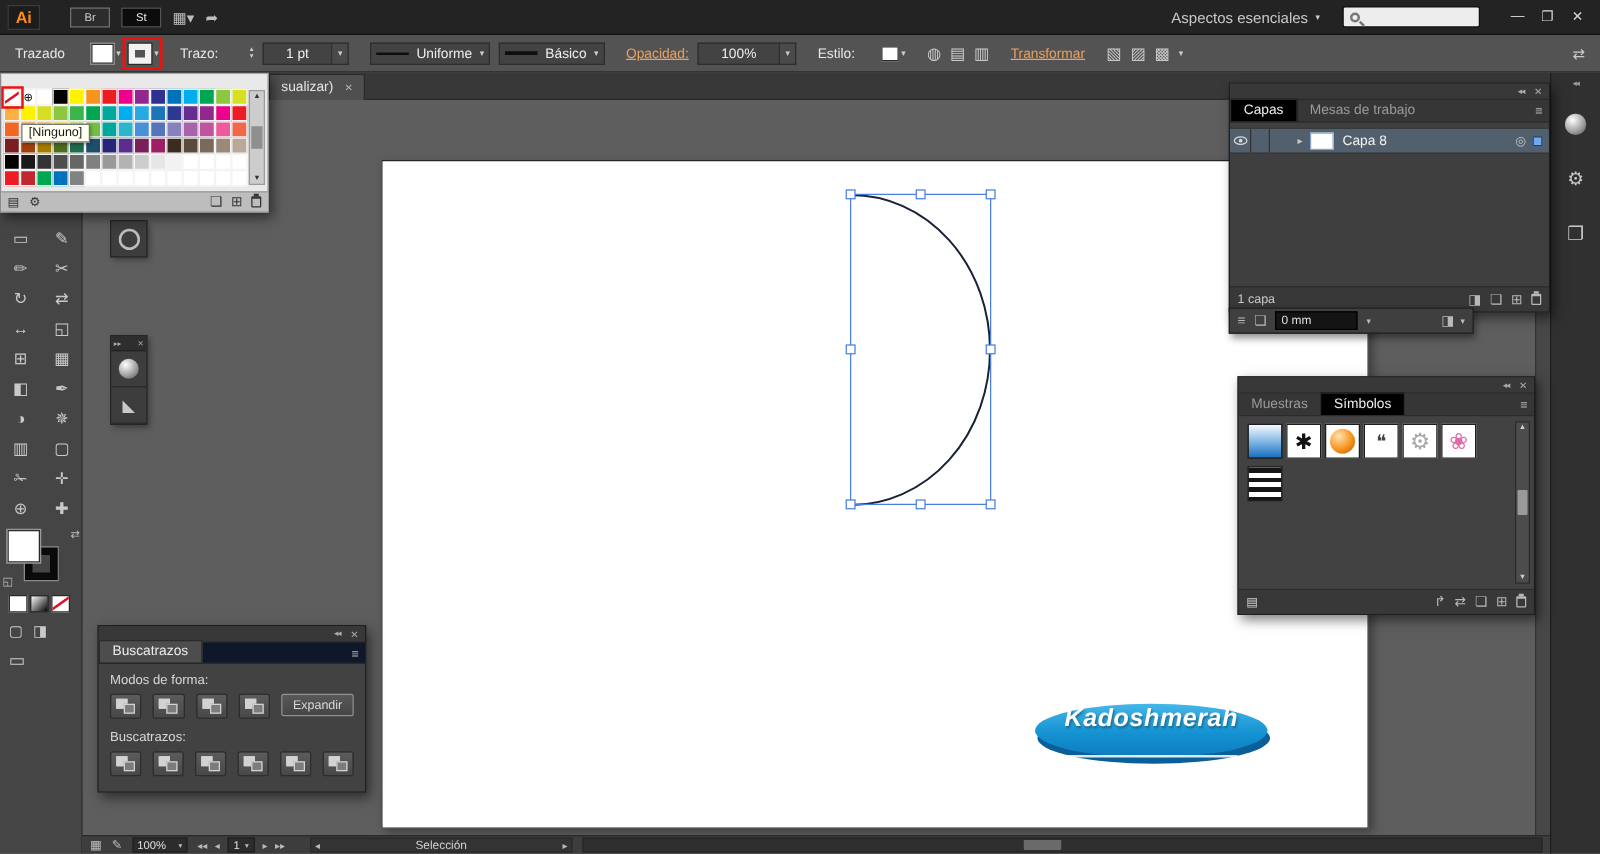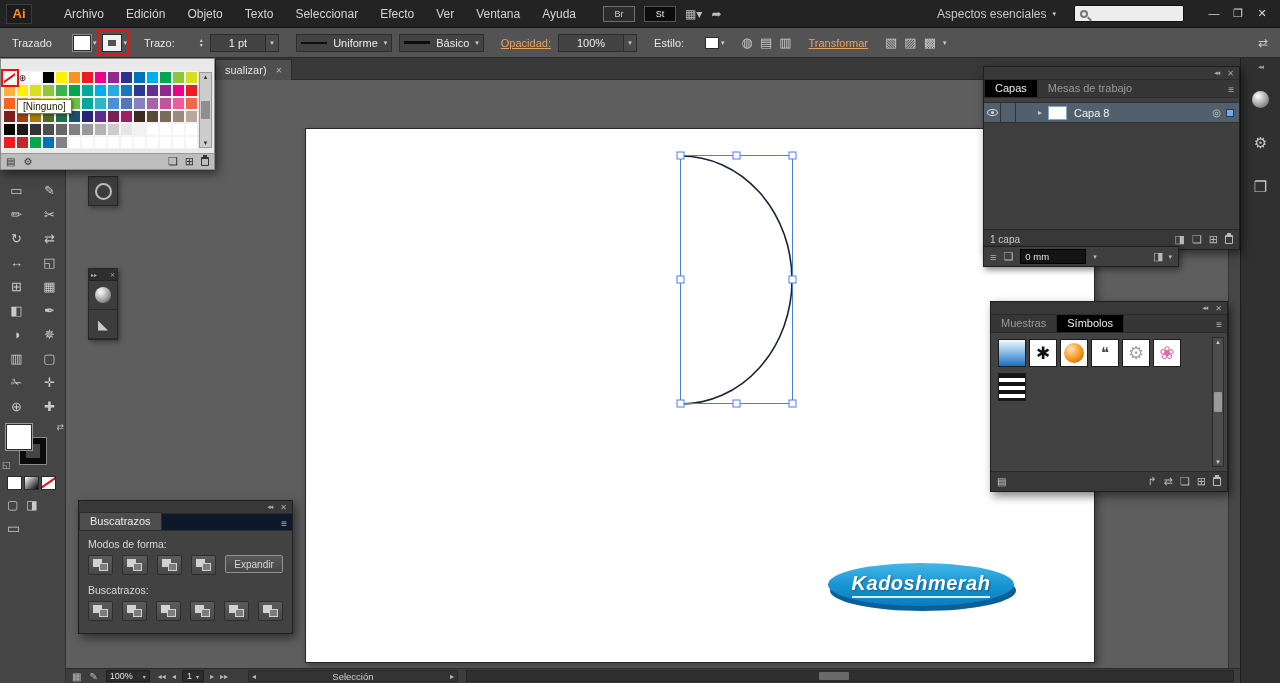--- a/index.html
+++ b/index.html
@@ -2,21 +2,21 @@
 <html><head>
 <meta charset="utf-8">
 <style>
 *{margin:0;padding:0;box-sizing:border-box}
 html,body{width:1280px;height:683px;overflow:hidden}
 body{font-family:"Liberation Sans",sans-serif;background:#5e5e5e}
 #app{position:relative;width:1280px;height:683px;overflow:hidden;background:#5e5e5e;font-size:11px;color:#ddd}
 
 
 #menubar{position:absolute;left:0;top:0;width:1280px;height:28px;background:#232323;border-bottom:1px solid #101010;display:flex;align-items:center;z-index:10}
-.ai-logo{width:26px;height:20px;margin:0 21px 0 6px;background:#1c1c1c;border:1px solid #3a3a3a;color:#ff8c1a;font-weight:bold;font-size:13px;display:flex;align-items:center;justify-content:center}
+.ai-logo{width:26px;height:20px;margin:0 8px 0 6px;background:#1c1c1c;border:1px solid #3a3a3a;color:#ff8c1a;font-weight:bold;font-size:13px;display:flex;align-items:center;justify-content:center}
 .mitem{padding:0 11px;font-size:12px;color:#d4d4d4;line-height:28px;cursor:default}
 .midicons{display:flex;align-items:center;gap:9px;margin-left:16px}
 .badge{width:32px;height:16px;border:1px solid #6f6f6f;font-size:9px;color:#ccc;display:flex;align-items:center;justify-content:center;background:#2c2c2c}
 .badge.filled{background:#0c0c0c;border-color:#555;color:#eee}
 .mico{color:#bdbdbd;font-size:12px}
 .mb-right{margin-left:auto;display:flex;align-items:center;gap:18px;padding-right:6px}
 .workspace{display:flex;align-items:center;gap:6px;color:#c9c9c9;font-size:12px}
 .searchbox{width:110px;height:17px;background:#ededed;border:1px solid #101010;border-radius:2px;display:flex;align-items:center}
 .mag{position:relative;width:8px;height:8px;border:2px solid #777;border-radius:50%;margin:0 5px}
 .mag::after{content:"";position:absolute;left:5px;top:6px;width:5px;height:2px;background:#777;transform:rotate(45deg)}
@@ -75,21 +75,21 @@
 .doc-tab{position:absolute;left:149px;top:1px;height:21px;background:#4f4f4f;border:1px solid #2a2a2a;border-bottom:none;display:flex;align-items:center;gap:9px;padding:0 9px;font-size:11px;color:#e4e4e4}
 .tabclose{font-size:8px;color:#b5b5b5}
 #canvas{position:absolute;left:66px;top:80px;width:1174px;height:588px;background:#5e5e5e;z-index:0}
 #artboard{position:absolute;left:305px;top:128px;width:790px;height:535px;background:#ffffff;border:1px solid #262626;box-shadow:3px 3px 7px rgba(0,0,0,.35);z-index:1}
 #selsvg{position:absolute;left:671px;top:148px;z-index:2}
 
 
 #brand{position:absolute;left:828px;top:563px;width:188px;height:48px;z-index:2}
 .ell-shadow{position:absolute;left:2px;top:7px;right:0;bottom:0;background:#0a5f99;border-radius:50%}
 .ell-main{position:absolute;left:0;top:0;right:2px;bottom:5px;background:linear-gradient(180deg,#45b7e8 0%,#1592d2 55%,#0d7cbd 100%);border-radius:50%;display:flex;align-items:center;justify-content:center}
-.ell-main span{color:#fff;font-weight:bold;font-style:italic;font-size:20px;letter-spacing:.5px;text-shadow:1px 1px 2px rgba(0,0,0,.35);border-bottom:2px solid rgba(255,255,255,.85);padding-bottom:1px}
+.ell-main span{color:#fff;font-weight:bold;font-style:italic;font-size:20px;letter-spacing:.5px;text-shadow:1px 1px 2px rgba(0,0,0,.35);border-bottom:2px solid rgba(255,255,255,.85);padding-bottom:17px}
 
 
 .panel{position:absolute;background:#404040;border:1px solid #1f1f1f;box-shadow:3px 4px 9px rgba(0,0,0,.5);z-index:7}
 .p-header{height:13px;background:#383838;border-bottom:1px solid #2b2b2b;display:flex;align-items:center;justify-content:flex-end;gap:8px;padding:0 5px;color:#aaa}
 .p-header .cc{font-size:7px;letter-spacing:-1px}
 .p-header .px{font-size:8px}
 .p-tabs{height:18px;background:#363636;border-bottom:1px solid #2b2b2b;display:flex;align-items:flex-end;position:relative}
 .ptab{padding:2px 10px 3px;font-size:11px;color:#9a9a9a}
 .ptab.active{background:#000000;color:#ececec;border:1px solid #2b2b2b;border-bottom:none}
 .pmenu{position:absolute;right:5px;top:4px;color:#b5b5b5;font-size:10px}
@@ -207,31 +207,20 @@
 
   <div id="brand">
     <div class="ell-shadow"></div>
     <div class="ell-main">
       <span>Kadoshmerah</span>
     </div>
   </div>
 
   <div id="menubar">
     <div class="ai-logo">Ai</div>
-    <div id="menuitems" style="display:flex">
-        <span class="mitem">Archivo</span>
-        <span class="mitem">Edición</span>
-        <span class="mitem">Objeto</span>
-        <span class="mitem">Texto</span>
-        <span class="mitem">Seleccionar</span>
-        <span class="mitem">Efecto</span>
-        <span class="mitem">Ver</span>
-        <span class="mitem">Ventana</span>
-        <span class="mitem">Ayuda</span>
-      </div>
     <div class="midicons">
       <span class="badge">Br</span>
       <span class="badge filled">St</span>
       <span class="mico">▦▾</span>
       <span class="mico">➦</span>
     </div>
     <div class="mb-right">
       <div class="workspace">
         <span>Aspectos esenciales</span>
         <span class="caret-s">▾</span>

